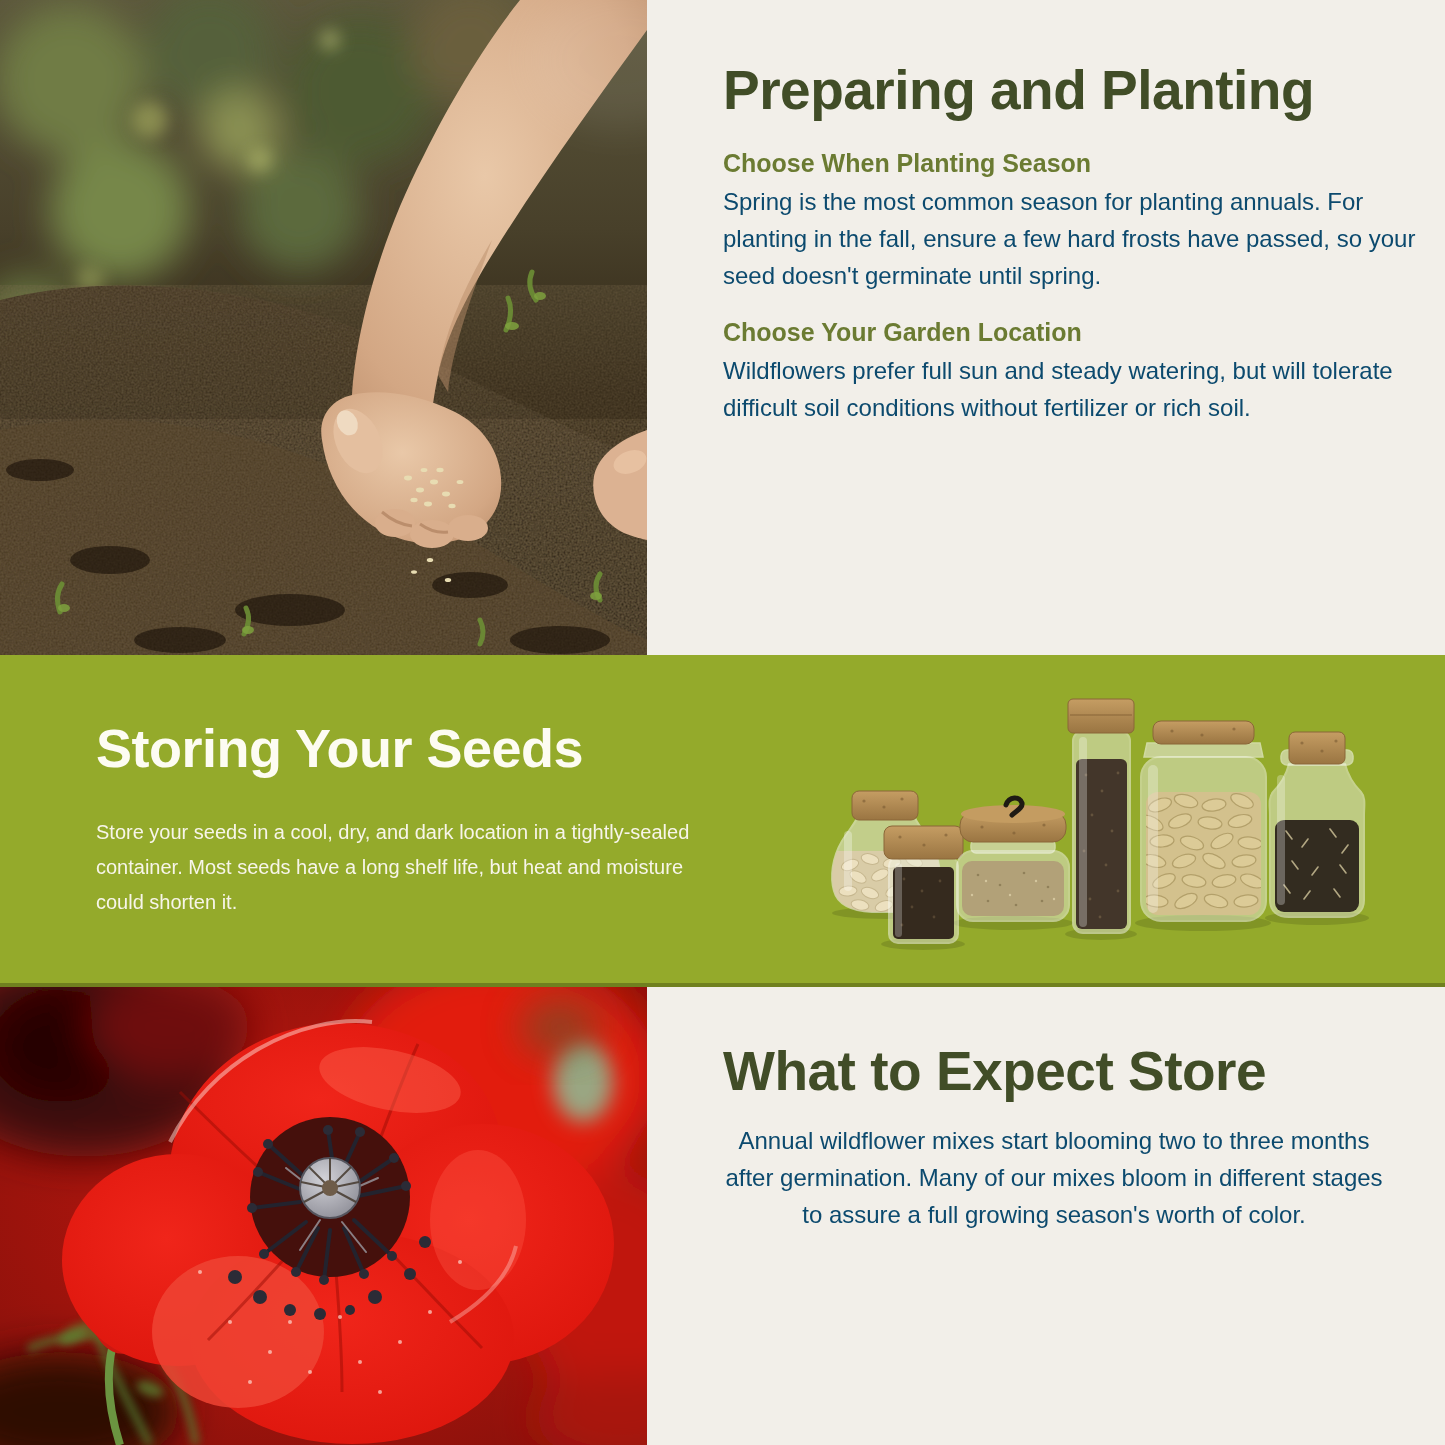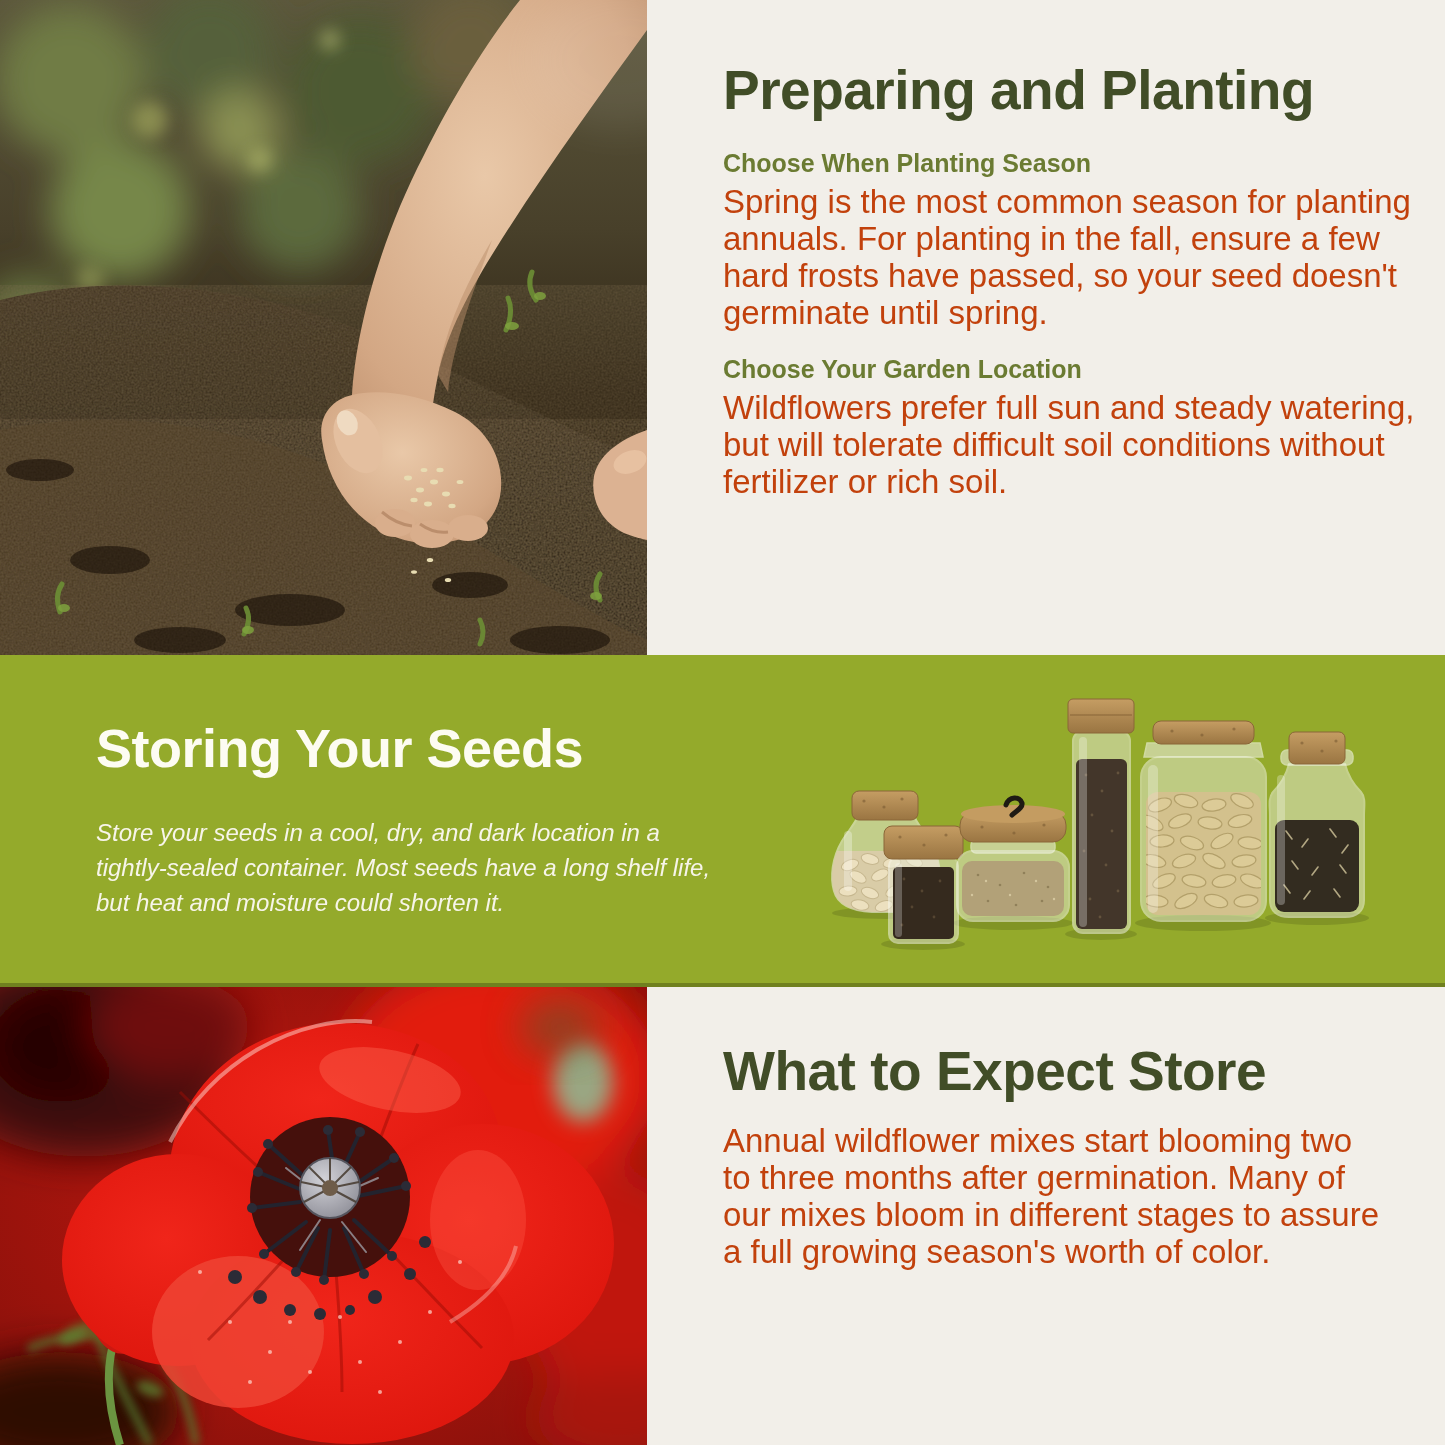--- a/index.html
+++ b/index.html
@@ -11,37 +11,37 @@
   .abs{position:absolute;}
   
   .photo-soil{left:0;top:0;width:647px;height:655px;}
   .photo-poppy{left:0;top:987px;width:647px;height:458px;}
   .photo-soil svg,.photo-poppy svg,.jars svg{display:block;width:100%;height:100%;}
   
   .band{left:0;top:655px;width:1445px;height:332px;background:#94aa2b;
         border-bottom:4px solid #70801f;box-sizing:border-box;}
   .band-title{position:absolute;left:96px;top:64px;font-size:54px;line-height:58px;
         font-weight:700;color:#fdfcf2;letter-spacing:-0.5px;}
-  .band-body{position:absolute;left:96px;top:160px;width:618px;font-size:24px;
-        line-height:35px;color:#f7f5e9;font-style:italic;}
+  .band-body{position:absolute;left:96px;top:160px;width:618px;font-size:20px;
+        line-height:35px;color:#f7f5e9;}
   .jars{position:absolute;left:800px;top:0;width:645px;height:328px;}
   
   .panel-tr{left:647px;top:0;width:798px;height:655px;background:#f2efe9;}
   .panel-br{left:647px;top:987px;width:798px;height:458px;background:#f2efe9;}
   .panel-inner{position:absolute;left:76px;top:0;width:710px;}
   h1{margin:0;font-size:55px;line-height:69px;font-weight:700;color:#414d27;
      letter-spacing:-0.5px;}
   h1 span{display:block;}
   .panel-tr .panel-inner{top:20px;margin-top:36px;}
   .panel-br .panel-inner{top:50px;}
   .subsection{margin:0;}
   .sub-heading{margin:24px 0 5px 0;font-size:25px;font-weight:700;color:#6b7b32;}
-  .body-text{margin:0;font-size:33px;line-height:37px;color:#c2410c;width:700px;}
+  .body-text{margin:0;font-size:24px;line-height:37px;color:#0c4a6e;width:700px;}
   .panel-tr h1{margin-bottom:2px;}
-  .panel-br .body-text{margin-top:16px;width:662px;}
+  .panel-br .body-text{margin-top:16px;width:662px;text-align:center;}
 </style>
 </head>
 <body>
 
 <div id="canvas">
 
   <div class="abs photo-soil">
     <svg viewBox="0 0 647 655" preserveAspectRatio="none">
       <defs>
         <linearGradient id="bgSoil" x1="0" y1="0" x2="0" y2="1">

